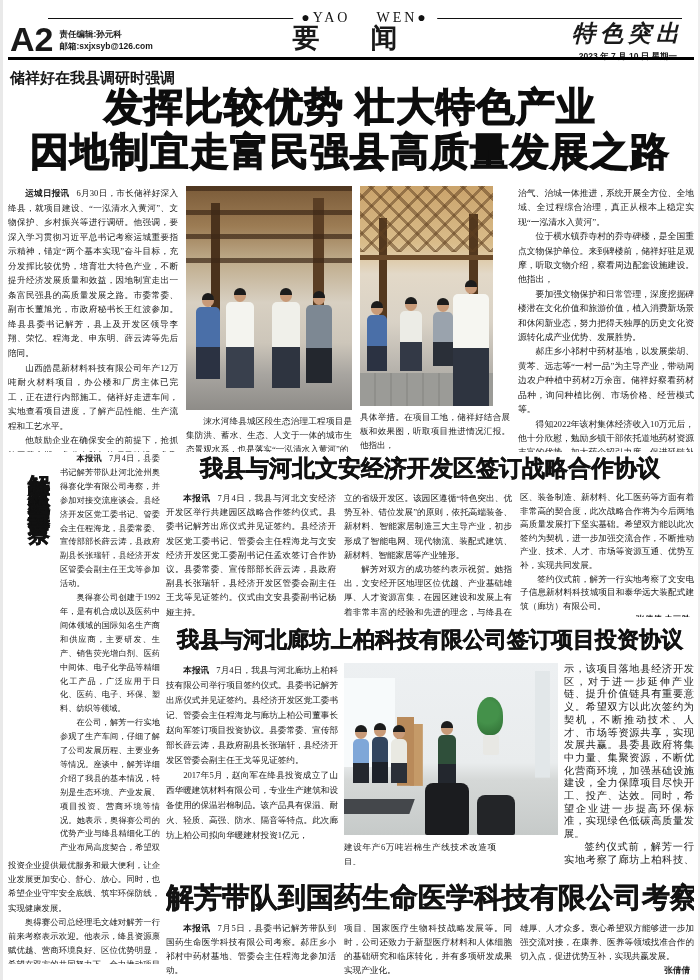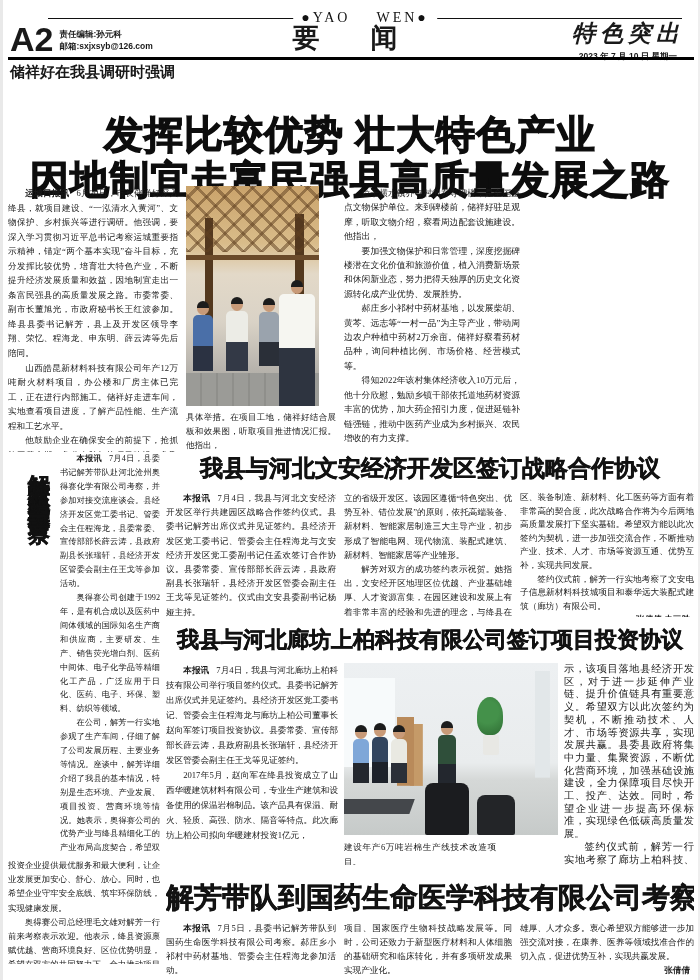--- a/index.html
+++ b/index.html
@@ -15,25 +15,25 @@
   .hdr-left{position:absolute;left:2px;top:14px;display:flex;align-items:flex-start;gap:6px;}
   .pageno{font-family:"Liberation Sans","DejaVu Sans",sans-serif;font-weight:900;font-size:34px;line-height:34px;}
   .edblock{font-family:"Liberation Sans",sans-serif;font-size:8.5px;font-weight:bold;line-height:12px;padding-top:6px;}
   .secttl{position:absolute;left:50%;top:12px;transform:translateX(-50%);
         font-weight:bold;font-size:27px;letter-spacing:12px;white-space:nowrap;}
   .mast{position:absolute;right:10px;top:10px;text-align:center;}
   .mastname{font-style:italic;font-weight:bold;font-size:23px;letter-spacing:5px;white-space:nowrap;}
   .mastdate{font-family:"Liberation Sans",sans-serif;font-size:8.5px;font-weight:bold;margin-top:2px;}
   .thickrule{position:absolute;left:8px;top:57px;width:686px;height:3px;background:#000;}
   
-  .kicker{position:absolute;left:10px;top:63px;font-family:"Liberation Sans",sans-serif;
+  .kicker{position:absolute;left:10px;top:69px;font-family:"Liberation Sans",sans-serif;
         font-weight:bold;font-size:15px;}
   .bighead{position:absolute;left:0;top:84px;width:700px;text-align:center;
         font-family:"Liberation Sans","DejaVu Sans",sans-serif;font-weight:900;
-        font-size:39px;line-height:45px;color:#0d0d0d;-webkit-text-stroke:1.2px #0d0d0d;letter-spacing:1px;margin-top:28px;}
+        font-size:39px;line-height:45px;color:#0d0d0d;-webkit-text-stroke:1.2px #0d0d0d;letter-spacing:1px;}
   
   .para{margin:0;text-align:justify;text-indent:2em;word-break:break-all;}
   .cont{text-indent:0;}
   .lede{font-family:"Liberation Sans",sans-serif;margin-right:7px;}
   .byline{font-family:"Liberation Sans",sans-serif;font-weight:bold;text-align:right;
         text-indent:0;margin:0;padding-right:4px;}
   .col{overflow:hidden;}
   
   .toparticle{position:absolute;left:8px;top:186px;width:686px;height:266px;display:flex;gap:8px;}
   .tc1{width:170px;font-size:8.6px;line-height:14.55px;}
@@ -147,31 +147,41 @@
     <div>发挥比较优势  壮大特色产业</div>
     <div>因地制宜走富民强县高质量发展之路</div>
   </div>
 
   <div class="toparticle">
     <div class="col tc1">
       <p class="para"><b class="lede">运城日报讯</b><span>6月30日，市长储祥好深入绛县，就项目建设、“一泓清水入黄河”、文物保护、乡村振兴等进行调研。他强调，要深入学习贯彻习近平总书记考察运城重要指示精神，锚定“两个基本实现”奋斗目标，充分发挥比较优势，培育壮大特色产业，不断提升经济发展质量和效益，因地制宜走出一条富民强县的高质量发展之路。市委常委、副市长董旭光，市政府秘书长王红波参加。绛县县委书记解芳，县上及开发区领导李翔、荣忆、程海龙、申东明、薛云涛等先后陪同。</span></p>
       <p class="para">山西皓昆新材料科技有限公司年产12万吨耐火材料项目，办公楼和厂房主体已完工，正在进行内部施工。储祥好走进车间，实地查看项目进度，了解产品性能、生产流程和工艺水平。</p>
       <p class="para">他鼓励企业在确保安全的前提下，抢抓施工黄金期，争分夺秒加快项目建设，争取早日投产达效。要求各地各部门要主动作为、靠前服务，为项目顺利推进提供有力保障。</p>
     </div>
+    <div class="col tc2">
+      <div class="photo pA">
+        <div class="fg fA1"></div>
+        <div class="fg fA2"></div>
+        <div class="fg fA3"></div>
+        <div class="fg fA4"></div>
+      </div>
+      <p class="para">涑水河绛县城区段生态治理工程项目是集防洪、蓄水、生态、人文于一体的城市生态景观水系，也是落实“一泓清水入黄河”的</p>
+    </div>
     <div class="col tc3">
       <div class="photo pB">
         <div class="fg fB1"></div>
         <div class="fg fB2"></div>
         <div class="fg fB3"></div>
         <div class="fg fB4"></div>
       </div>
       <p class="para cont">具体举措。在项目工地，储祥好结合展板和效果图，听取项目推进情况汇报。他指出，</p>
 
     </div>
     <div class="col tc4">
+      <p class="para cont">治气、治城一体推进，系统开展全方位、全地域、全过程综合治理，真正从根本上稳定实现“一泓清水入黄河”。</p>
       <p class="para">位于横水镇乔寺村的乔寺碑楼，是全国重点文物保护单位。来到碑楼前，储祥好驻足观摩，听取文物介绍，察看周边配套设施建设。他指出，</p>
       <p class="para">要加强文物保护和日常管理，深度挖掘碑楼潜在文化价值和旅游价值，植入消费新场景和休闲新业态，努力把得天独厚的历史文化资源转化成产业优势、发展胜势。</p>
       <p class="para">郝庄乡小祁村中药材基地，以发展柴胡、黄芩、远志等“一村一品”为主导产业，带动周边农户种植中药材2万余亩。储祥好察看药材品种，询问种植比例、市场价格、经营模式等。</p>
       <p class="para">得知2022年该村集体经济收入10万元后，他十分欣慰，勉励乡镇干部依托道地药材资源丰富的优势，加大药企招引力度，促进延链补链强链，推动中医药产业成为乡村振兴、农民增收的有力支撑。</p>
 
     </div>
   </div>
 
   <div class="sidebar">
     <div class="sb-top">

